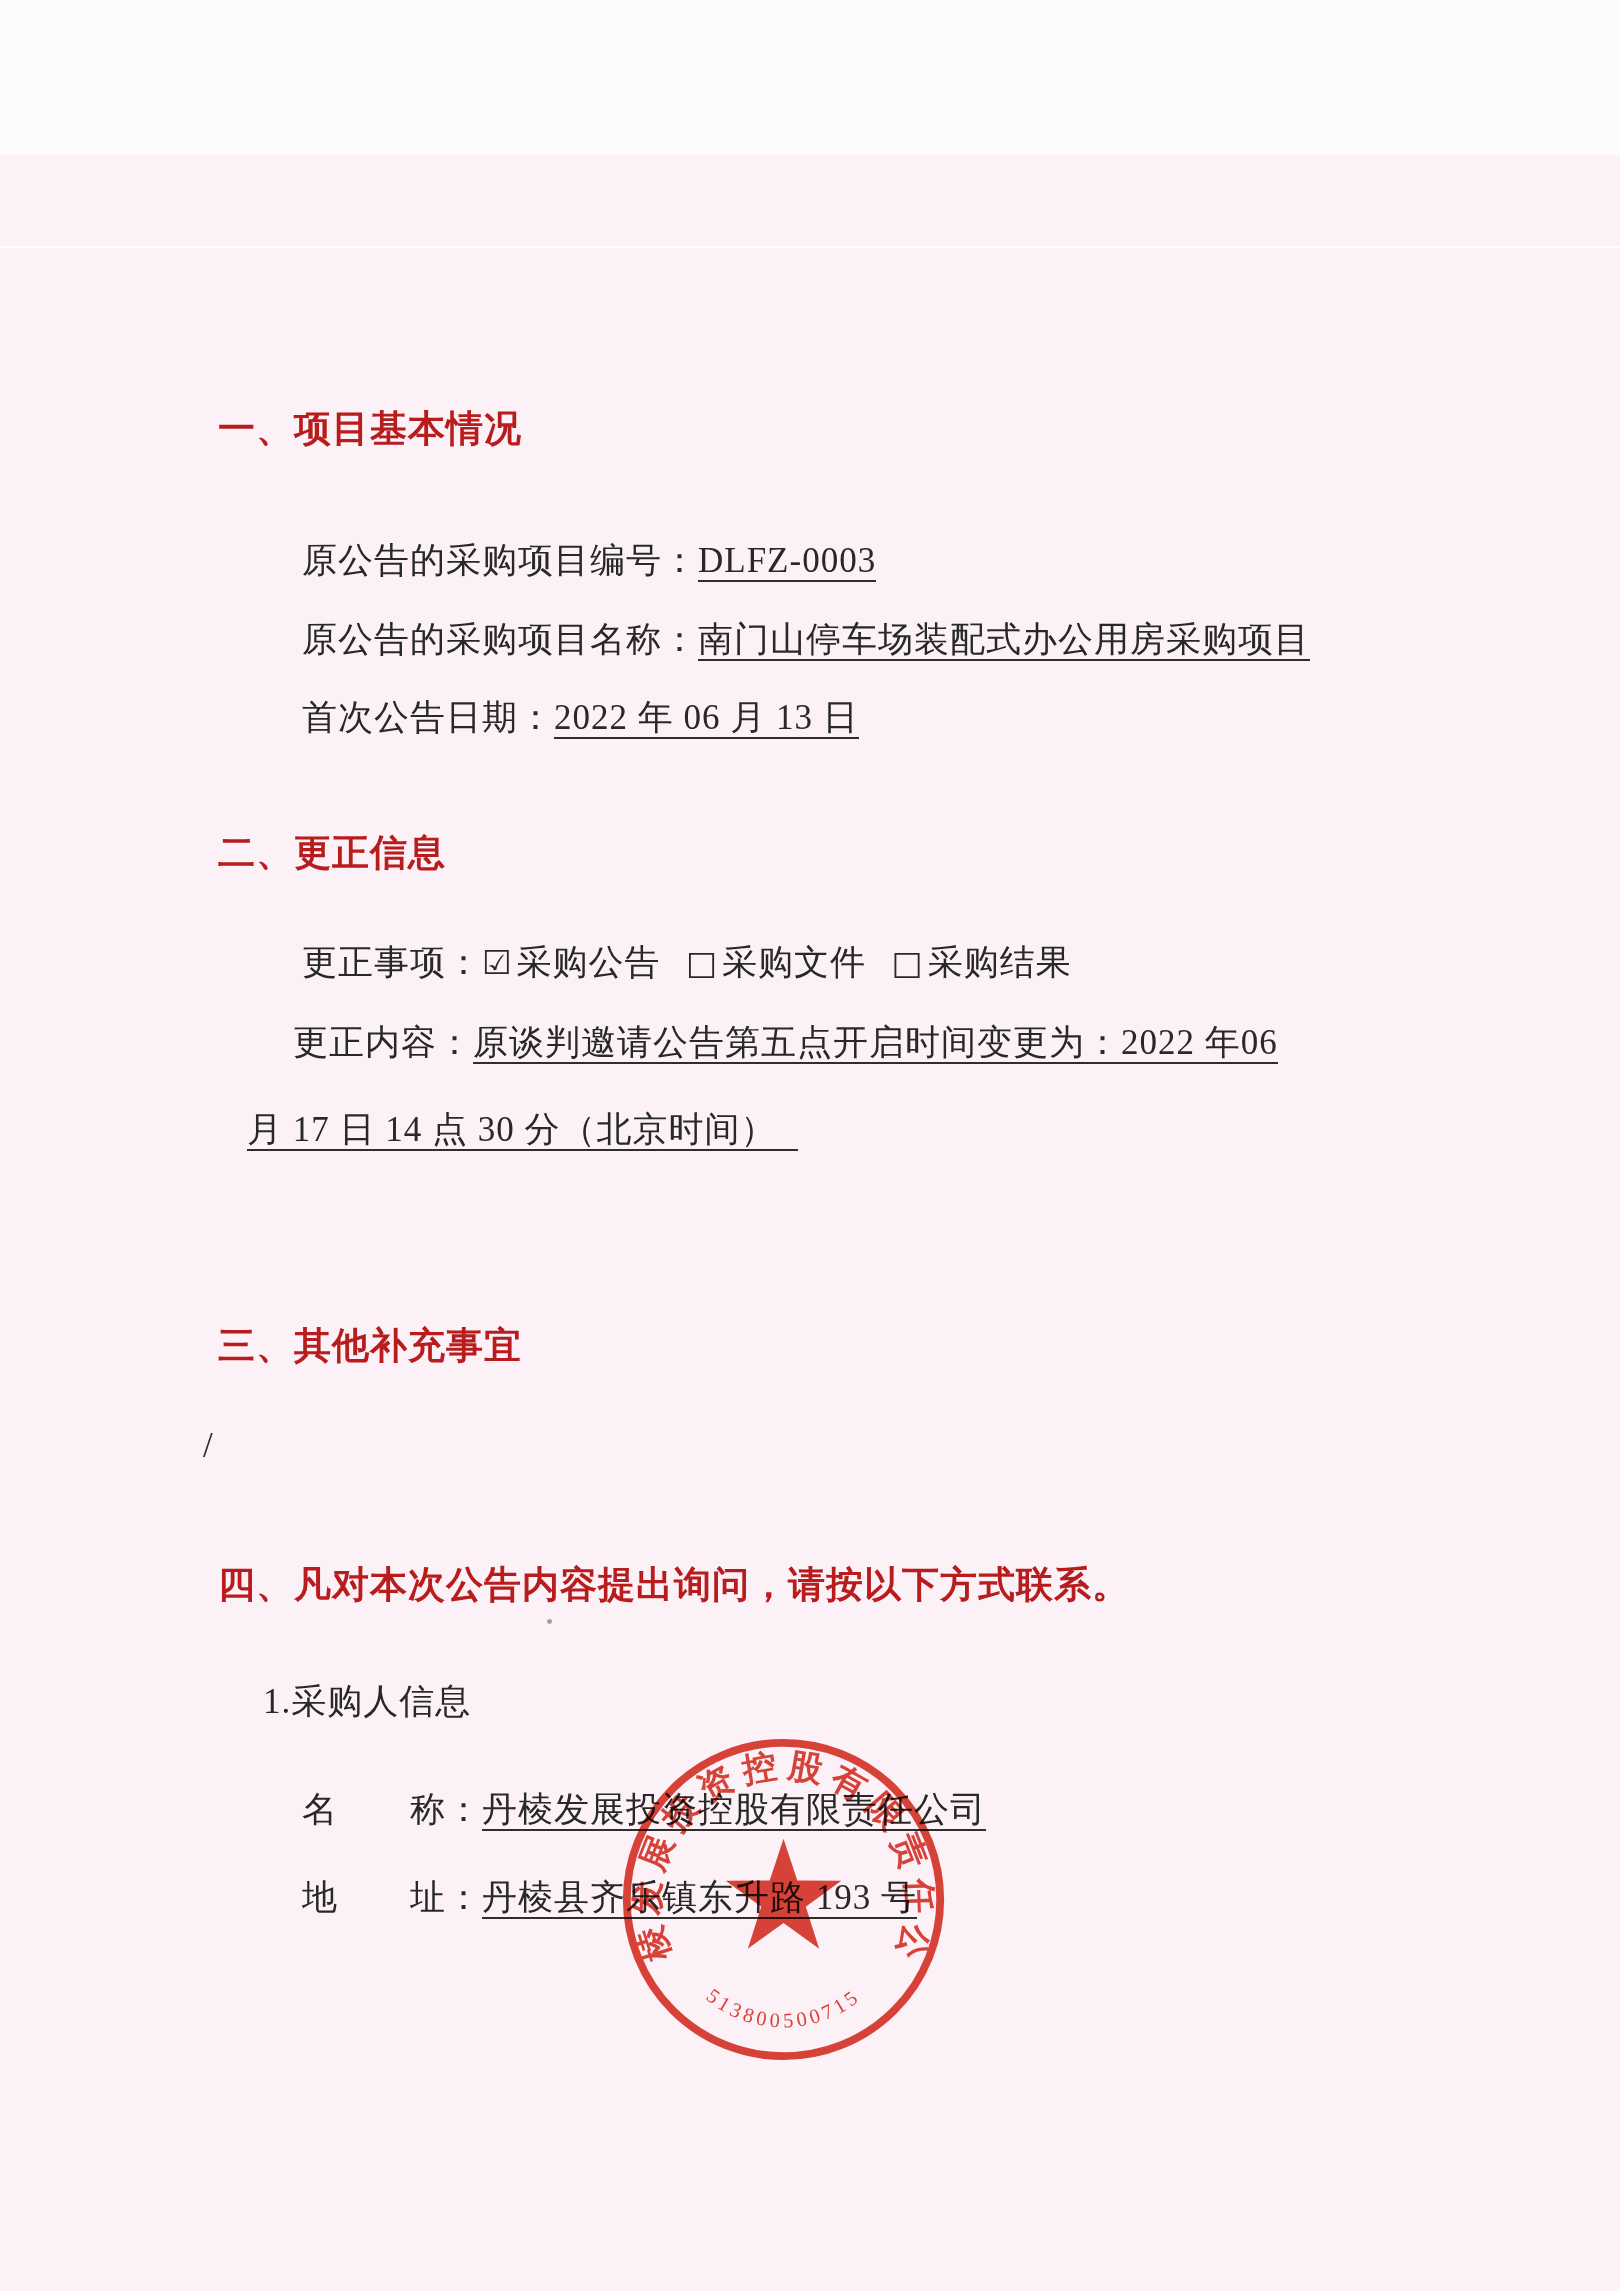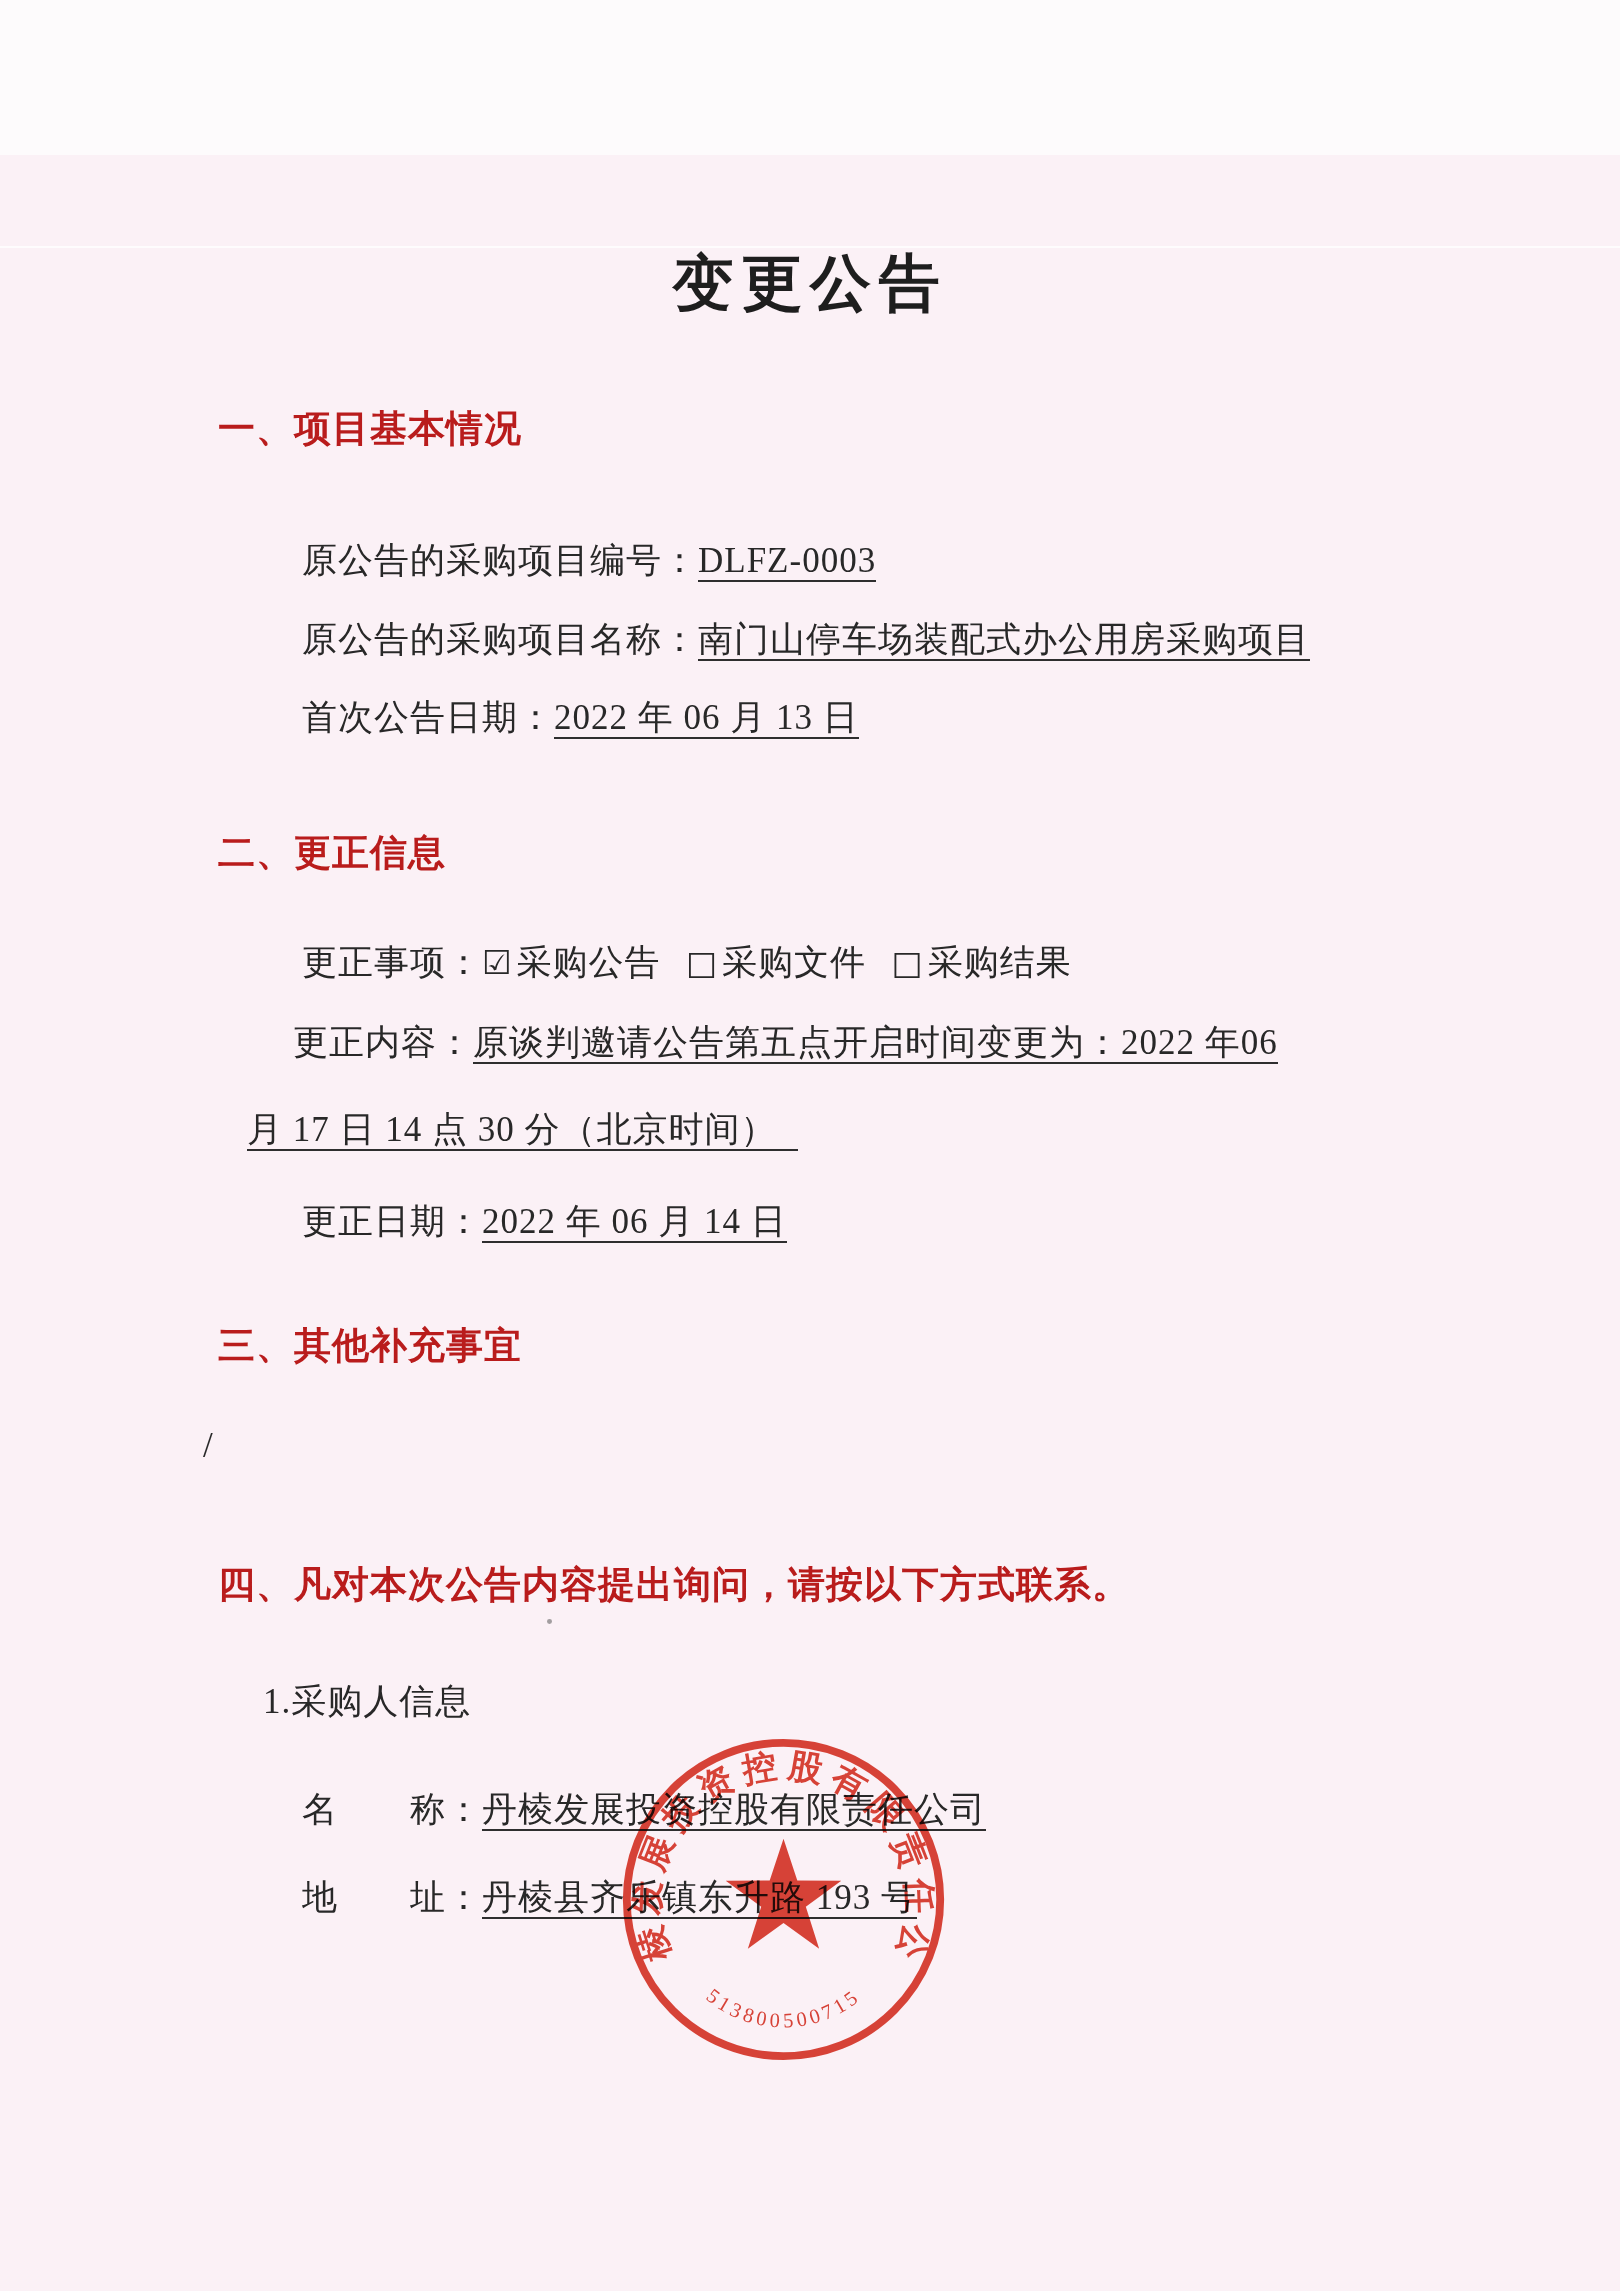--- a/index.html
+++ b/index.html
@@ -58,21 +58,20 @@
 </style>
 </head>
 <body>
 
 <div class="page">
 
   <div class="top-band"></div>
   <div class="scan-line"></div>
   <div class="speck" style="left:547px;top:1619px;"></div>
 
-  <div class="doc-title">变更公告</div>
 
   <div class="sec-heading" style="left:218px;top:404px;">一、项目基本情况</div>
 
   <div class="line" style="left:302px;top:537px;">
     <span class="lbl">原公告的采购项目编号：</span><span class="u">DLFZ-0003</span>
   </div>
 
   <div class="line" style="left:302px;top:616px;">
     <span class="lbl">原公告的采购项目名称：</span><span class="u">南门山停车场装配式办公用房采购项目</span>
   </div>
@@ -101,23 +100,20 @@
   </div>
 
   <div class="line" style="left:293px;top:1019px;">
     <span class="lbl">更正内容：</span><span class="u">原谈判邀请公告第五点开启时间变更为：2022 年06</span>
   </div>
 
   <div class="line" style="left:201px;top:1106px;margin-left:46px;">
     <span class="u u-pad">月 17 日 14 点 30 分（北京时间）</span>
   </div>
 
-  <div class="line" style="left:302px;top:1198px;">
-    <span class="lbl">更正日期：</span><span class="u">2022 年 06 月 14 日</span>
-  </div>
 
   <div class="sec-heading" style="left:218px;top:1321px;">三、其他补充事宜</div>
 
   <div class="line" style="left:203px;top:1426px;">/</div>
 
   <div class="sec-heading" style="left:218px;top:1560px;">四、凡对本次公告内容提出询问，请按以下方式联系。</div>
 
   <div class="line" style="left:263px;top:1678px;">1.采购人信息</div>
 
   <div class="line" style="left:302px;top:1786px;">

